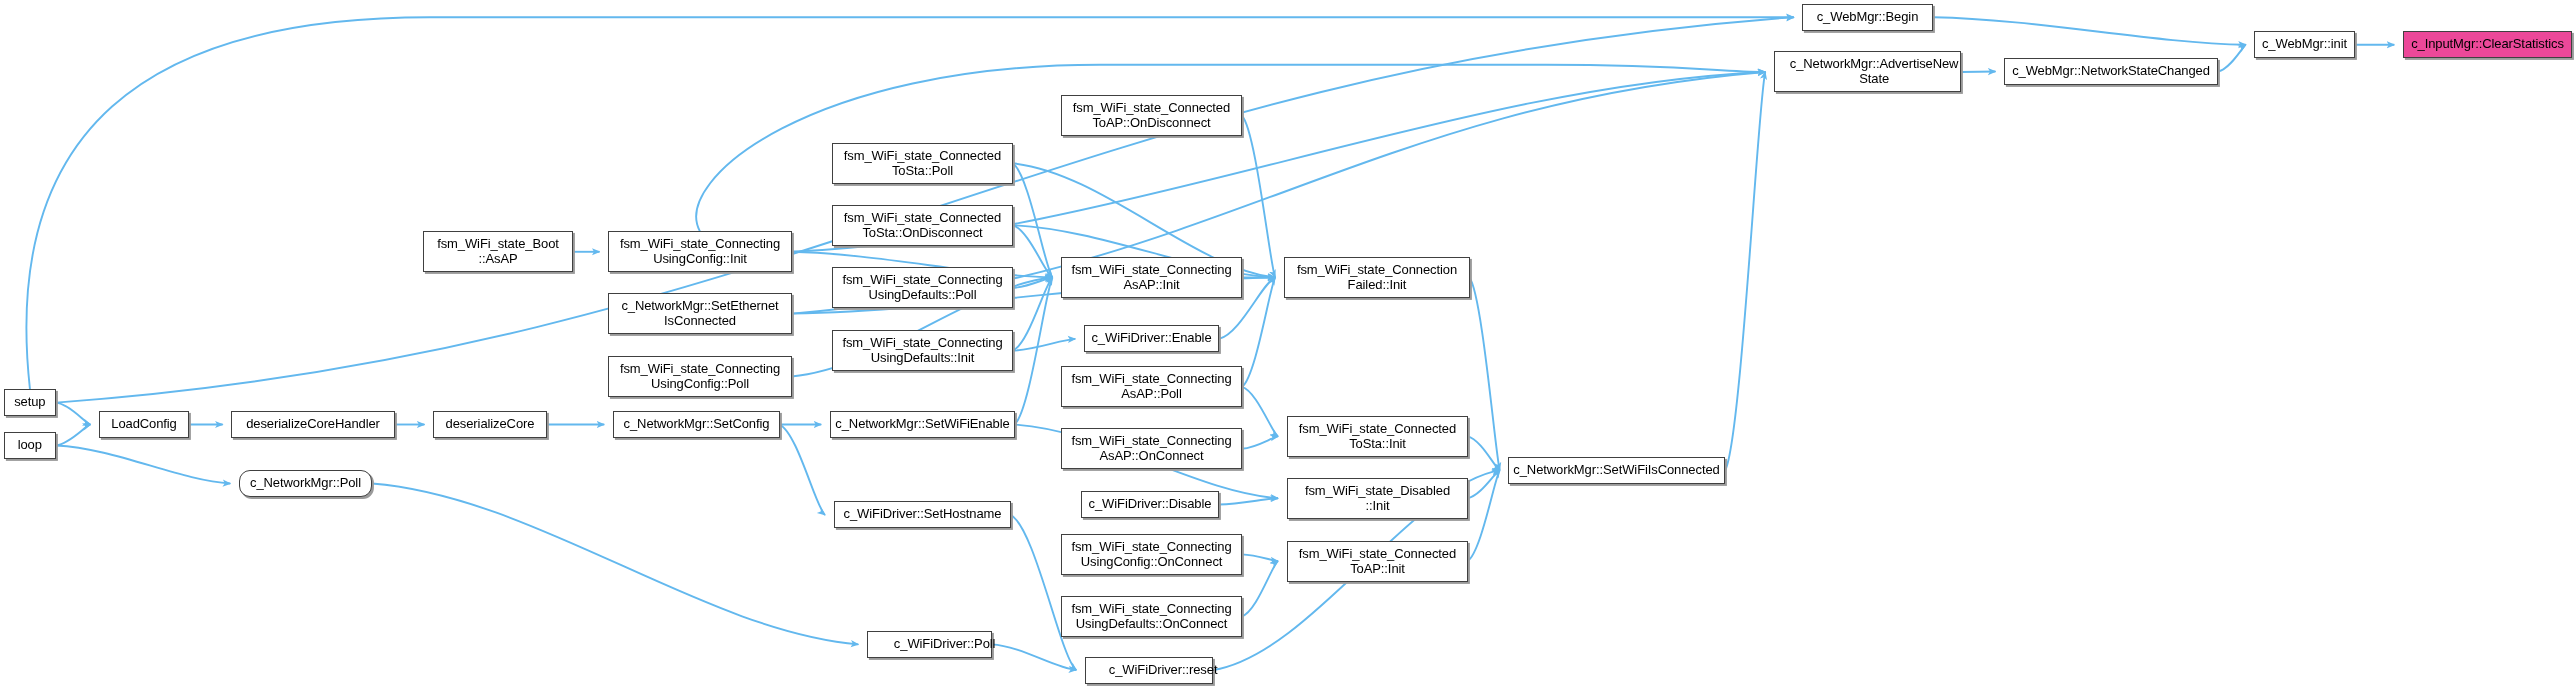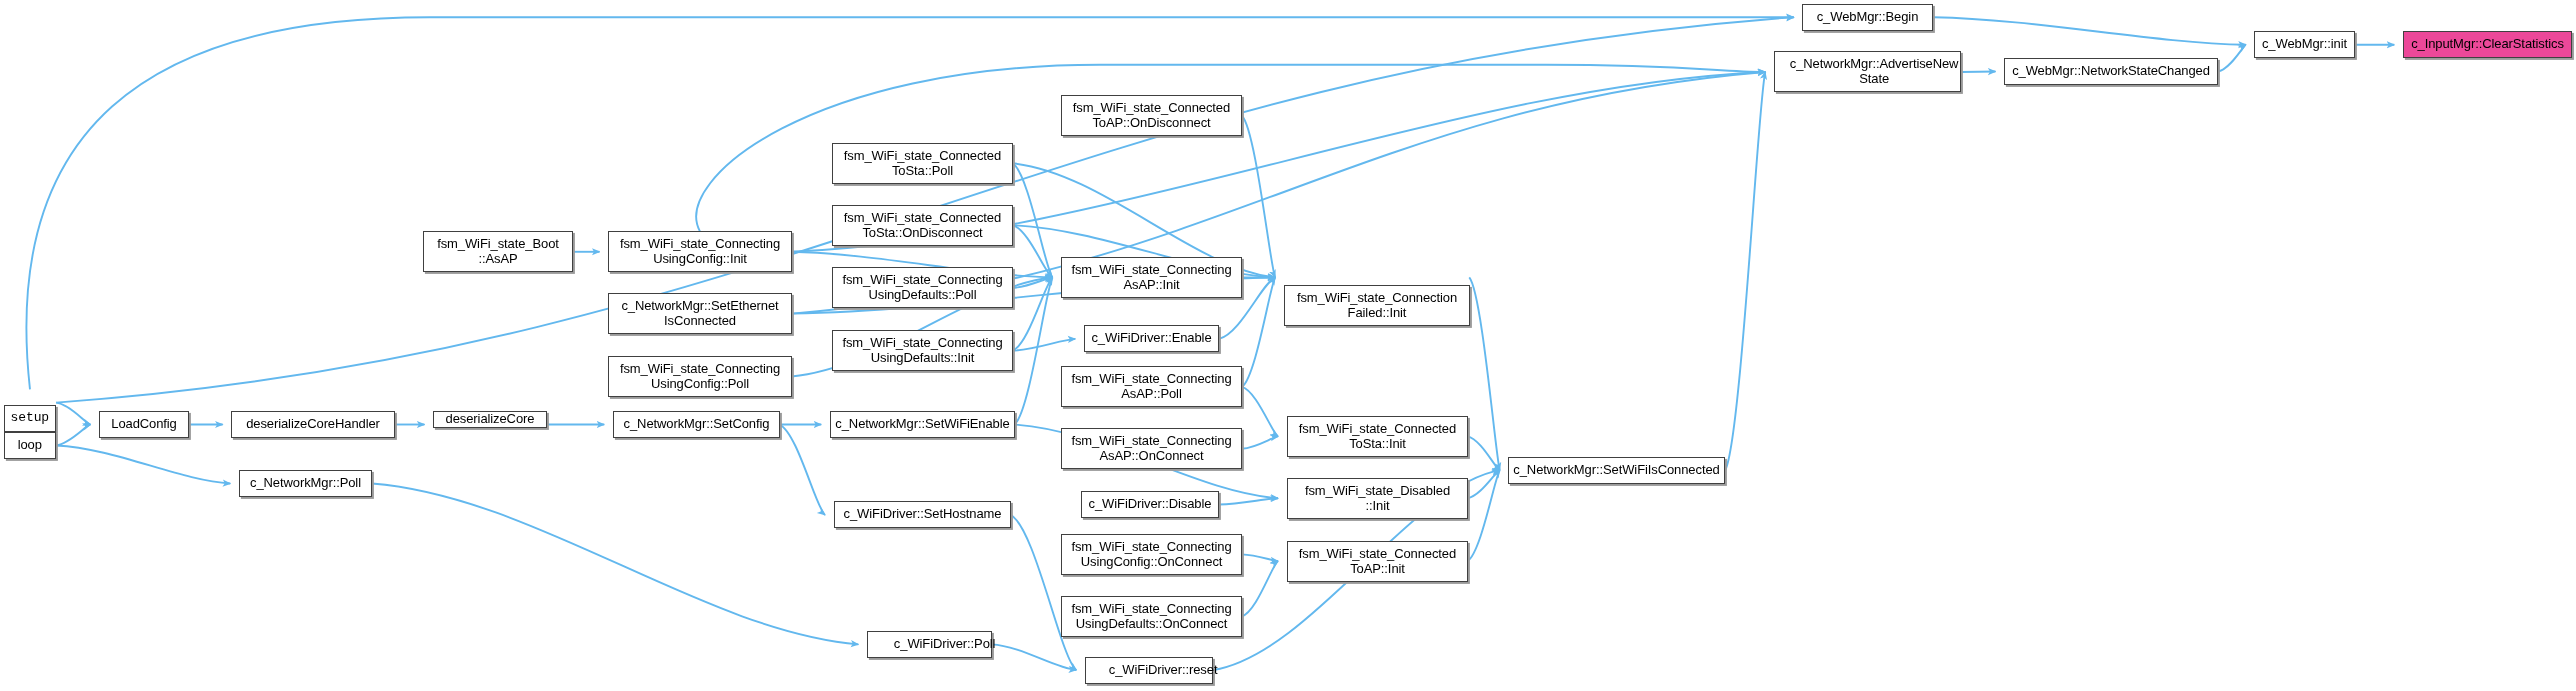--- a/index.html
+++ b/index.html
@@ -86,27 +86,27 @@
         <path d="M1813,494 C1829.83,460.52 1847.17,108.98 1855,75.5" fill="none" stroke="#63b8ee" stroke-width="2" marker-end="url(#ah)"></path>
         <path d="M2061,75.5 L2097,75" fill="none" stroke="#63b8ee" stroke-width="2" marker-end="url(#ah)"></path>
         <path d="M2032,18 C2143.21,20.32 2257.79,44.68 2360,47" fill="none" stroke="#63b8ee" stroke-width="2" marker-end="url(#ah)"></path>
         <path d="M2331,75 C2343.54,72.76 2356.46,49.24 2360,47" fill="none" stroke="#63b8ee" stroke-width="2" marker-end="url(#ah)"></path>
         <path d="M2475,47 L2516,47" fill="none" stroke="#63b8ee" stroke-width="2" marker-end="url(#ah)"></path>
         <path d="M31.5,409 C1.5,138 151.5,18 451.5,18 L1654,18 C1804,18 1834,18 1885,18" fill="none" stroke="#63b8ee" stroke-width="2" marker-end="url(#ah)"></path>
         <path d="M735.5,243 C705.5,188 855.5,68 1155.5,68 L1624,68 C1774,68 1804,75.5 1855,75.5" fill="none" stroke="#63b8ee" stroke-width="2" marker-end="url(#ah)"></path>
       </g>
   </svg>
   <div id="node-layer">
-      <div class="node" style="left: 3.8px; top: 405px; width: 52px; height: 27px; font-family: Liberation Mono, monospace;">setup</div>
+      <div class="node" style="left: 3.8px; top: 389px; width: 52px; height: 27px;">setup</div>
       <div class="node" style="left: 3.8px; top: 432px; width: 52px; height: 27px;">loop</div>
       <div class="node" style="left: 99px; top: 411px; width: 90px; height: 27px;">LoadConfig</div>
       <div class="node" style="left: 231px; top: 411px; width: 164px; height: 27px;">deserializeCoreHandler</div>
-      <div class="node" style="left: 433px; top: 411px; width: 114px; height: 17px;">deserializeCore</div>
+      <div class="node" style="left: 433px; top: 411px; width: 114px; height: 27px;">deserializeCore</div>
       <div class="node" style="left: 613px; top: 411px; width: 167px; height: 27px;">c_NetworkMgr::SetConfig</div>
-      <div class="node" style="left: 239px; top: 470px; width: 133px; height: 27px;">c_NetworkMgr::Poll</div>
+      <div class="node" style="left: 239px; top: 470px; width: 133px; height: 27px; border-radius: 11px;">c_NetworkMgr::Poll</div>
       <div class="node" style="left: 423px; top: 231px; width: 150px; height: 41px;">fsm_WiFi_state_Boot
 ::AsAP</div>
       <div class="node" style="left: 608px; top: 231px; width: 184px; height: 41px;">fsm_WiFi_state_Connecting
 UsingConfig::Init</div>
       <div class="node" style="left: 608px; top: 293px; width: 184px; height: 41px;">c_NetworkMgr::SetEthernet
 IsConnected</div>
       <div class="node" style="left: 608px; top: 356px; width: 184px; height: 41px;">fsm_WiFi_state_Connecting
 UsingConfig::Poll</div>
       <div class="node" style="left: 832px; top: 143px; width: 181px; height: 41px;">fsm_WiFi_state_Connected
 ToSta::Poll</div>
@@ -127,21 +127,21 @@
 AsAP::Poll</div>
       <div class="node" style="left: 1061px; top: 428px; width: 181px; height: 41px;">fsm_WiFi_state_Connecting
 AsAP::OnConnect</div>
       <div class="node" style="left: 1081px; top: 491px; width: 138px; height: 27px; text-align: right;">c_WiFiDriver::Disable</div>
       <div class="node" style="left: 1061px; top: 534px; width: 181px; height: 41px;">fsm_WiFi_state_Connecting
 UsingConfig::OnConnect</div>
       <div class="node" style="left: 1061px; top: 596px; width: 181px; height: 41px;">fsm_WiFi_state_Connecting
 UsingDefaults::OnConnect</div>
       <div class="node" style="left: 867px; top: 631px; width: 125px; height: 27px; padding-left: 34px;">c_WiFiDriver::Poll</div>
       <div class="node" style="left: 1085px; top: 657px; width: 128px; height: 27px; padding-left: 32px;">c_WiFiDriver::reset</div>
-      <div class="node" style="left: 1284px; top: 257px; width: 186px; height: 41px; margin-top: 28px;">fsm_WiFi_state_Connection
+      <div class="node" style="left: 1284px; top: 257px; width: 186px; height: 41px;">fsm_WiFi_state_Connection
 Failed::Init</div>
       <div class="node" style="left: 1287px; top: 416px; width: 181px; height: 41px;">fsm_WiFi_state_Connected
 ToSta::Init</div>
       <div class="node" style="left: 1287px; top: 478px; width: 181px; height: 41px;">fsm_WiFi_state_Disabled
 ::Init</div>
       <div class="node" style="left: 1287px; top: 541px; width: 181px; height: 41px;">fsm_WiFi_state_Connected
 ToAP::Init</div>
       <div class="node" style="left: 1508px; top: 457px; width: 217px; height: 27px;">c_NetworkMgr::SetWiFiIsConnected</div>
       <div class="node" style="left: 1802px; top: 3.8px; width: 131px; height: 27px;">c_WebMgr::Begin</div>
       <div class="node" style="left: 1774px; top: 51px; width: 187px; height: 41px; padding-left: 17px;">c_NetworkMgr::AdvertiseNew

